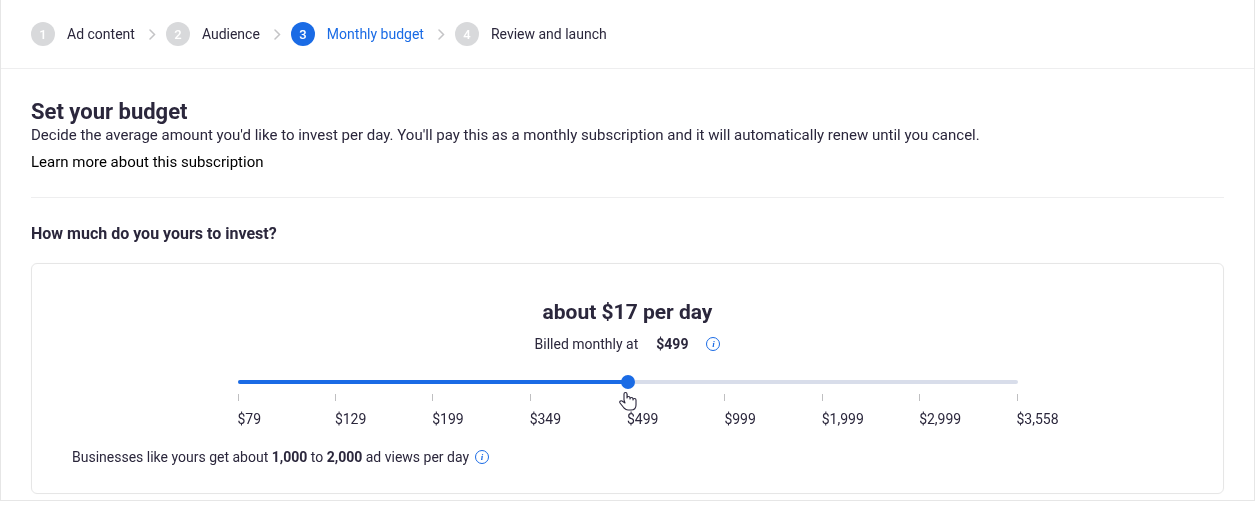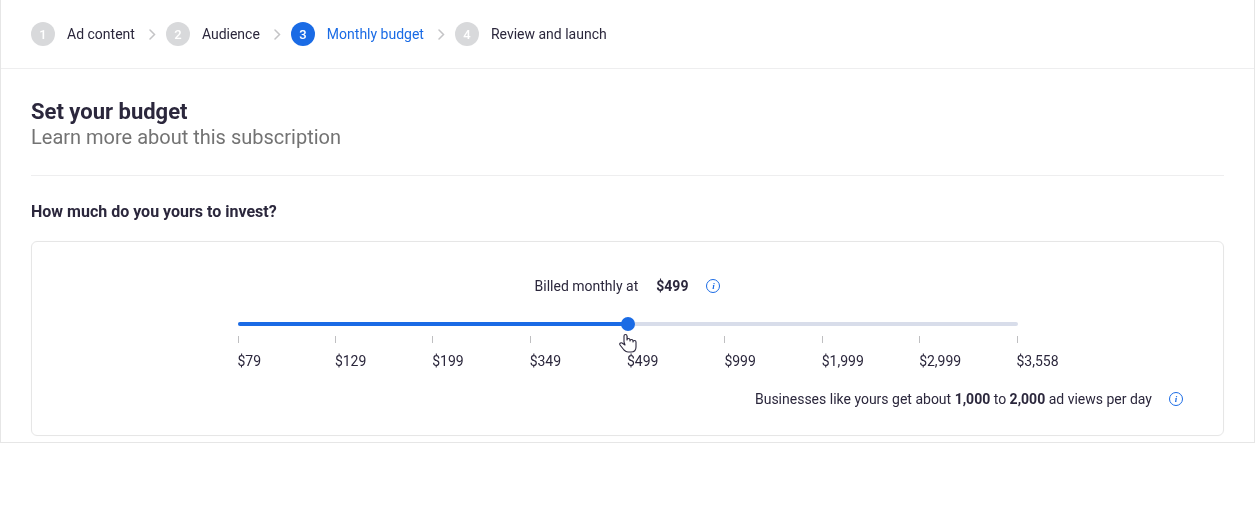--- a/index.html
+++ b/index.html
@@ -66,22 +66,22 @@
       color: #2b273c;
       margin-bottom: 1px;
     }
     .subtitle {
       font-size: 15px;
       color: #2b273c;
       margin-bottom: 6px;
       line-height: 1.4;
     }
     .link {
-      font-size: 20px;
-      color: #737373;
+      font-size: 15px;
+      color: #000000;
       text-decoration: none;
       cursor: pointer;
     }
     .divider {
       border: none;
       border-top: 1px solid #eeeeef;
       margin-top: 26px;
       margin-bottom: 26px;
     }
     .question {
@@ -187,22 +187,22 @@
       font-size: 14px;
       color: #2b273c;
       white-space: nowrap;
     }
     .hint {
       margin-top: 22px;
       font-size: 14px;
       color: #2b273c;
       display: flex;
       align-items: center;
-      justify-content: flex-end;
-      gap: 17px;
+      justify-content: flex-start;
+      gap: 6px;
     }
     .hint strong { font-weight: 700; }
   </style>
 </head>
 <body>
 
 <div class="outer">
 
   <div class="stepper">
     <div class="step">
@@ -236,27 +236,29 @@
     </span>
 
     <div class="step">
       <div class="step-circle inactive">4</div>
       <span class="step-label">Review and launch</span>
     </div>
   </div>
 
   <div class="content">
     <h1 class="title">Set your budget</h1>
+    <p class="subtitle">Decide the average amount you'd like to invest per day. You'll pay this as a monthly subscription and it will automatically renew until you cancel.</p>
     <a class="link">Learn more about this subscription</a>
 
     <hr class="divider">
 
     <h2 class="question">How much do you yours to invest?</h2>
 
     <div class="card">
+      <div class="perday">about $17 per day</div>
 
       <div class="billed">
         <span>Billed monthly at </span>
         <strong>$499</strong>
         <span class="info-icon">i</span>
       </div>
 
       <div class="slider-wrap">
         <div class="track">
           <div class="track-fill"></div>

